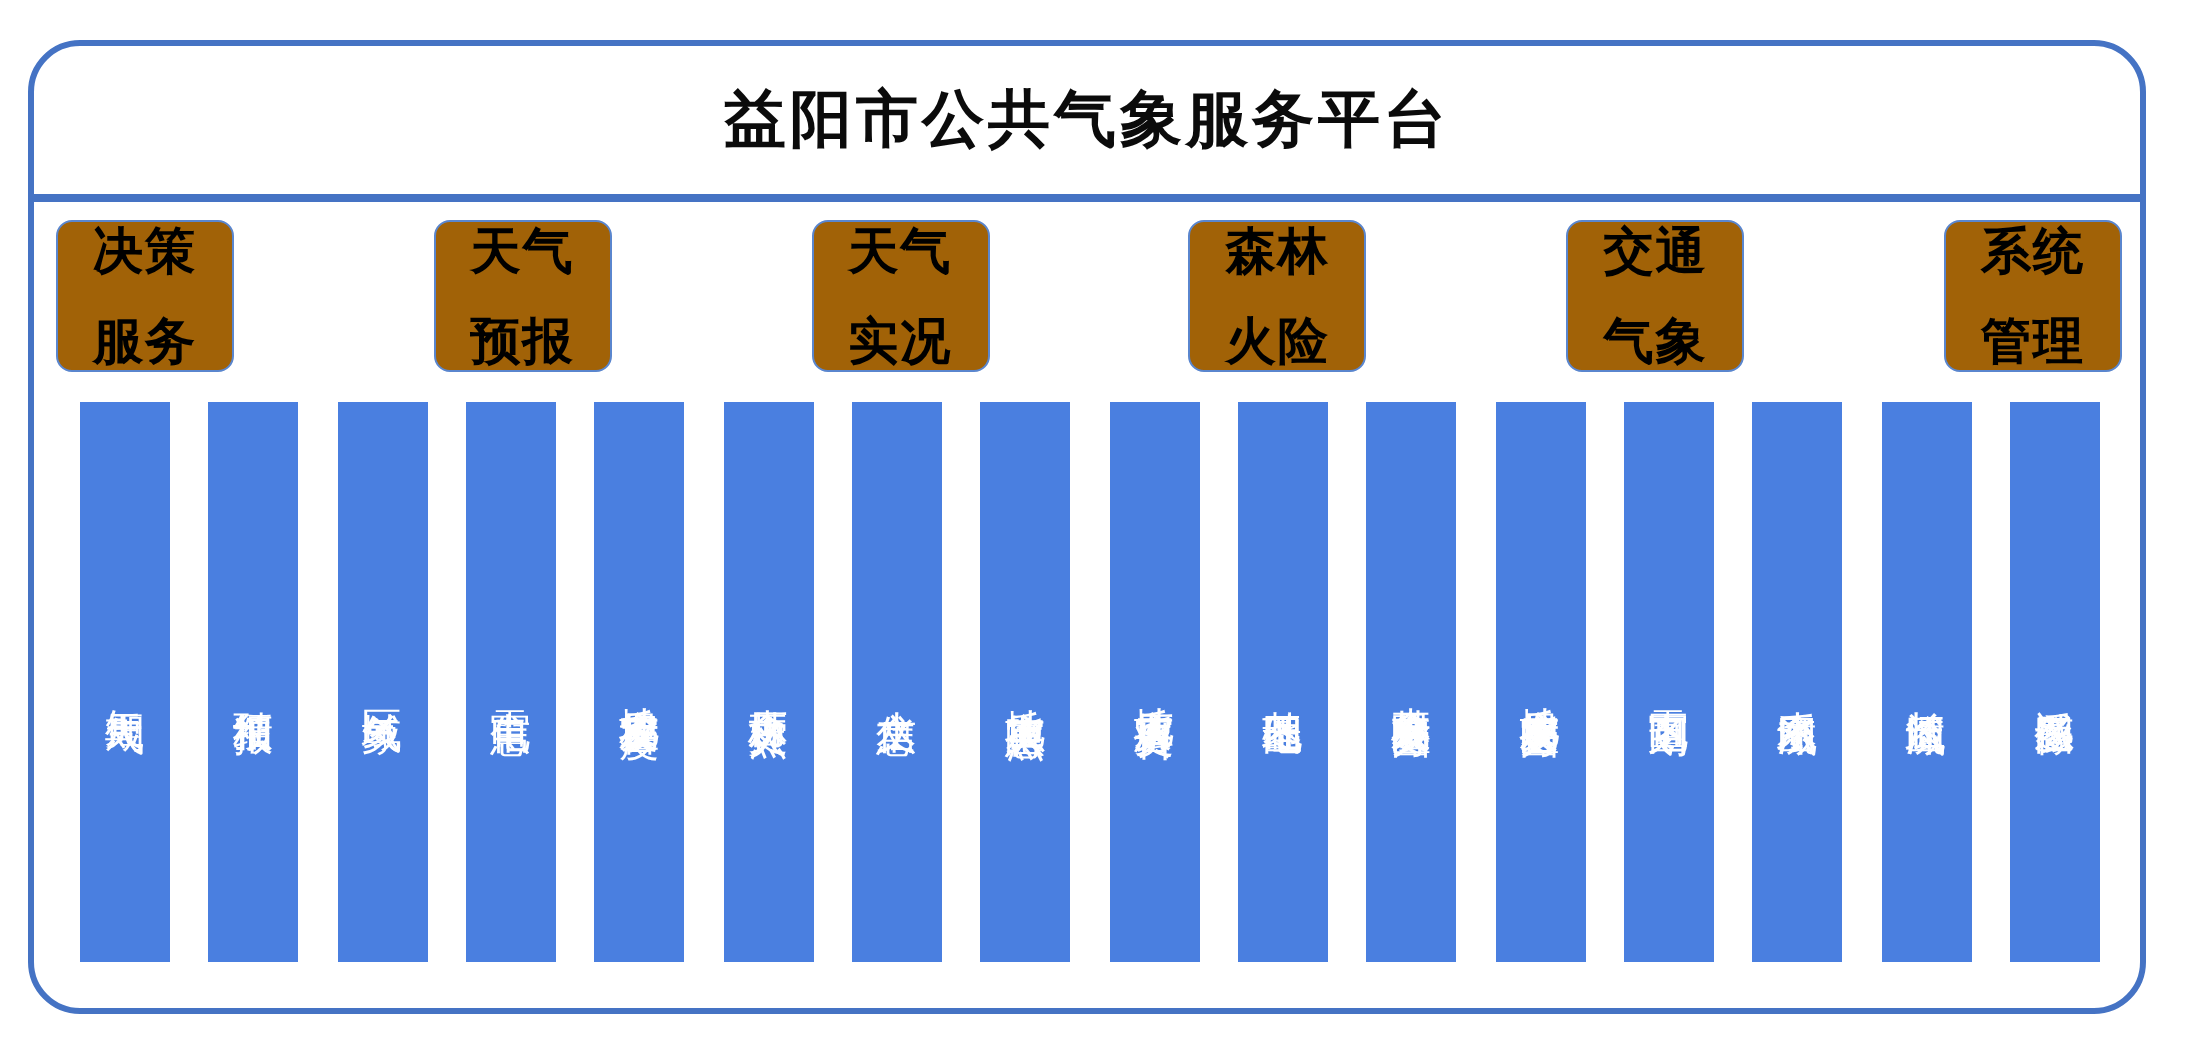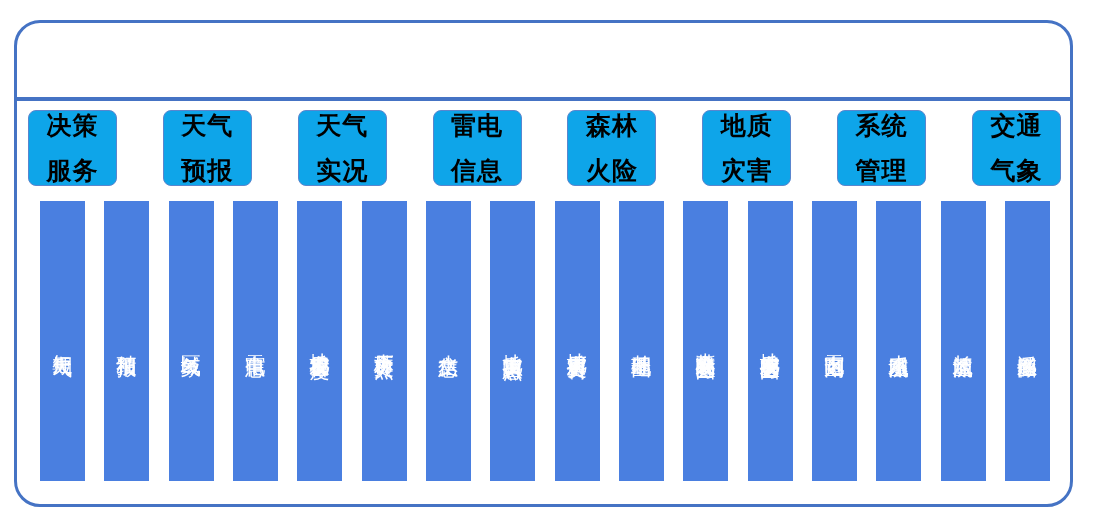--- a/index.html
+++ b/index.html
@@ -73,21 +73,21 @@
     height: 76px;
     display: flex;
     justify-content: space-between;
     align-items: stretch;
   }
   .menu-btn {
     box-sizing: border-box;
     width: 89px;
     border: 1.5px solid #5A86CE;
     border-radius: 8px;
-    background: #0ea5e9;
+    background: #a16207;
     display: flex;
     flex-direction: column;
     align-items: center;
     justify-content: center;
     cursor: pointer;
     gap: 16px;
   }
   .menu-line {
     font-size: 25px;
     font-weight: 700;
@@ -129,57 +129,52 @@
     white-space: nowrap;
   }
 </style>
 </head>
 <body>
 
 <div id="stage">
 
   <div id="frame">
 
+    <div id="title-bar">
+      <div id="title-text">益阳市公共气象服务平台</div>
+    </div>
 
     <div id="separator"></div>
 
     <div id="menu-row">
 
     <div class="menu-btn">
           <div class="menu-line">决策</div>
           <div class="menu-line">服务</div>
         </div>
         <div class="menu-btn">
           <div class="menu-line">天气</div>
           <div class="menu-line">预报</div>
         </div>
         <div class="menu-btn">
           <div class="menu-line">天气</div>
           <div class="menu-line">实况</div>
         </div>
         <div class="menu-btn">
-          <div class="menu-line">雷电</div>
-          <div class="menu-line">信息</div>
-        </div>
-        <div class="menu-btn">
           <div class="menu-line">森林</div>
           <div class="menu-line">火险</div>
         </div>
         <div class="menu-btn">
-          <div class="menu-line">地质</div>
-          <div class="menu-line">灾害</div>
+          <div class="menu-line">交通</div>
+          <div class="menu-line">气象</div>
         </div>
         <div class="menu-btn">
           <div class="menu-line">系统</div>
           <div class="menu-line">管理</div>
         </div>
-        <div class="menu-btn">
-          <div class="menu-line">交通</div>
-          <div class="menu-line">气象</div>
-        </div>
       </div>
 
     <div id="columns">
 
     <div class="column">
           <div class="column-label">短期天气</div>
         </div>
         <div class="column">
           <div class="column-label">精细预报</div>
         </div>

